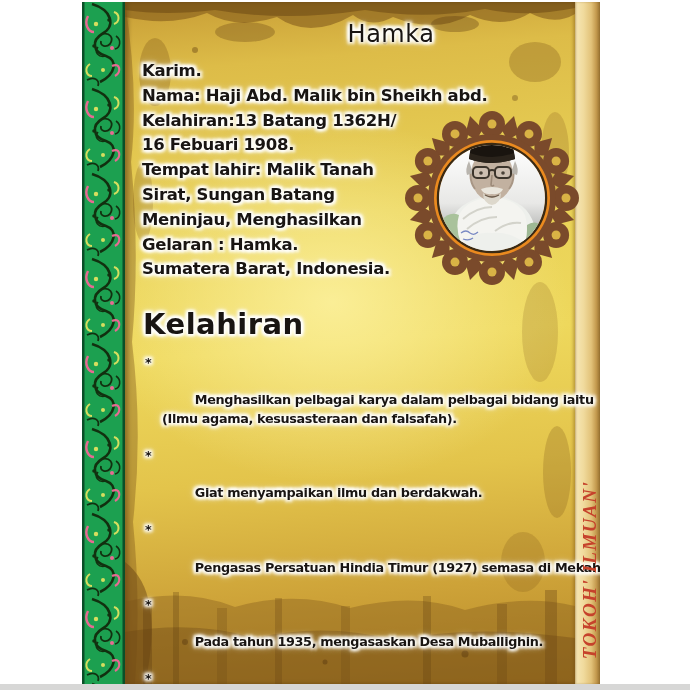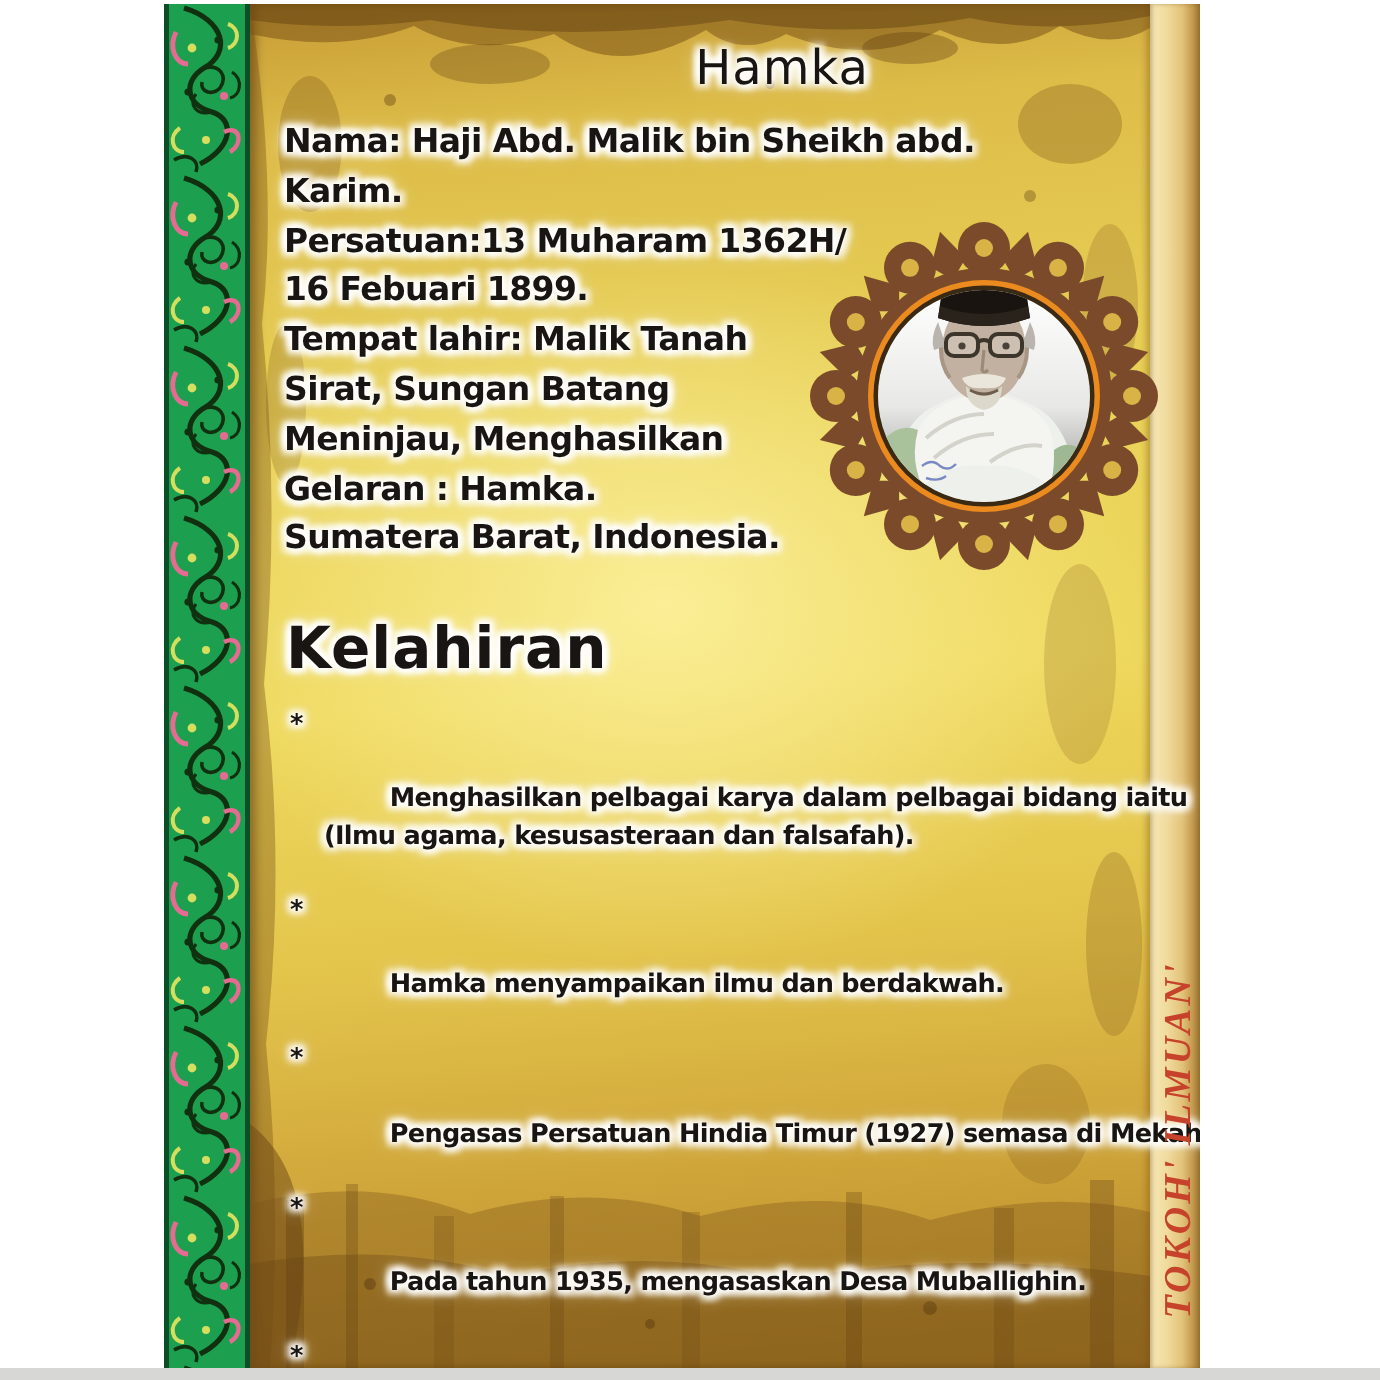--- a/index.html
+++ b/index.html
@@ -231,42 +231,42 @@
         <path d="M86,90 Q95,100 104,90 Q104,100 95,102 Q86,100 86,90 Z" fill="#ddd8cc"></path>
         <path d="M88,92 Q95,96 102,92" fill="none" stroke="#6b5c4c" stroke-width="1.4"></path>
 
         <path d="M64,130 q5,-4 9,0 q4,3 8,-1 M66,136 q6,2 10,-1" fill="none" stroke="#5a6eb8" stroke-width="1.2" opacity="0.8"></path>
       </g>
     </svg>
 
     <div class="title glow">Hamka</div>
 
     <div class="bio">
+      <div class="glow">Karim.</div>
       <div class="glow">Nama: Haji Abd. Malik bin Sheikh abd.</div>
-      <div class="glow">Karim.</div>
-      <div class="glow">Persatuan:13 Muharam 1362H/</div>
-      <div class="glow">16 Febuari 1899.</div>
+      <div class="glow">Kelahiran:13 Batang 1362H/</div>
+      <div class="glow">16 Febuari 1908.</div>
       <div class="glow">Tempat lahir: Malik Tanah</div>
       <div class="glow">Sirat, Sungan Batang</div>
       <div class="glow">Meninjau, Menghasilkan</div>
       <div class="glow">Gelaran : Hamka.</div>
       <div class="glow">Sumatera Barat, Indonesia.</div>
     </div>
 
     <div class="heading glow">Kelahiran</div>
 
     <div class="bullets">
       <div class="bullet">
         <span class="marker glow">*</span>
         <span class="glow">Menghasilkan pelbagai karya dalam pelbagai bidang iaitu
 (Ilmu agama, kesusasteraan dan falsafah).</span>
       </div>
       <div class="bullet">
         <span class="marker glow">*</span>
-        <span class="glow">Hamka menyampaikan ilmu dan berdakwah.</span>
+        <span class="glow">Giat menyampaikan ilmu dan berdakwah.</span>
       </div>
       <div class="bullet">
         <span class="marker glow">*</span>
         <span class="glow">Pengasas Persatuan Hindia Timur (1927) semasa di Mekah.</span>
       </div>
       <div class="bullet">
         <span class="marker glow">*</span>
         <span class="glow">Pada tahun 1935, mengasaskan Desa Muballighin.</span>
       </div>
       <div class="bullet">

